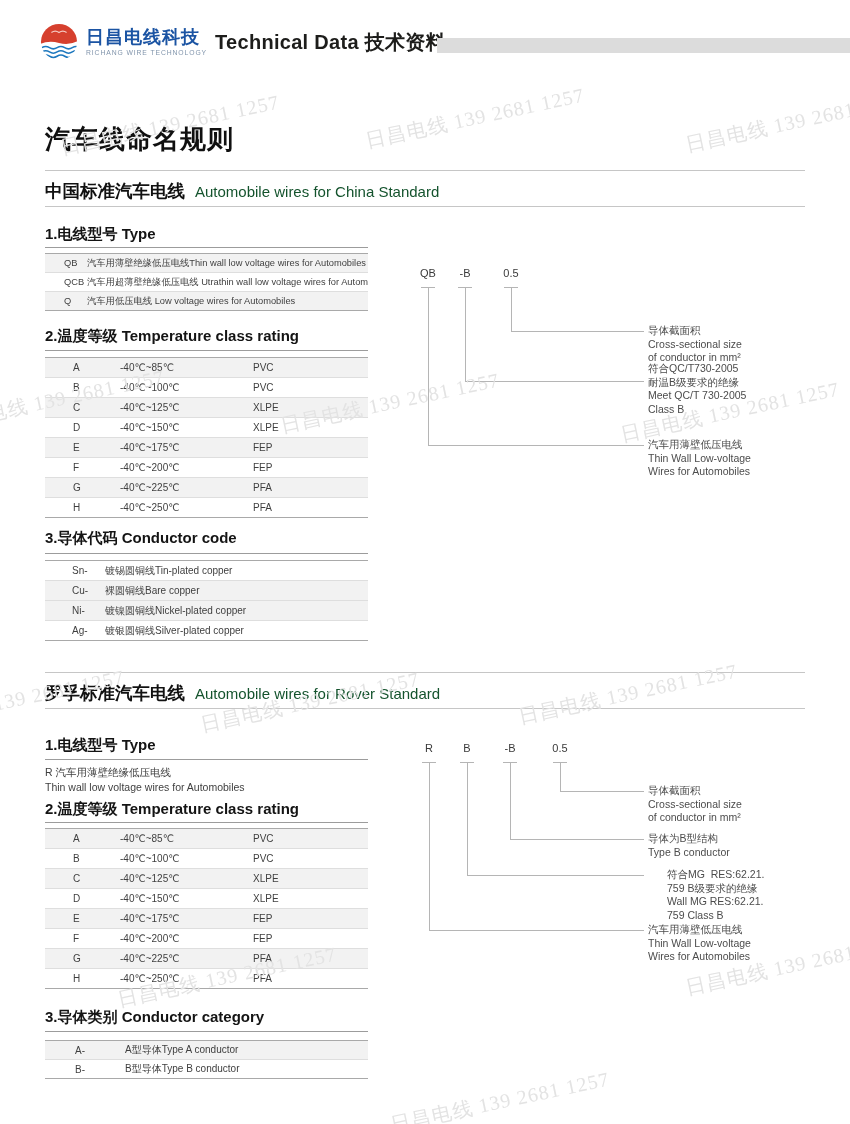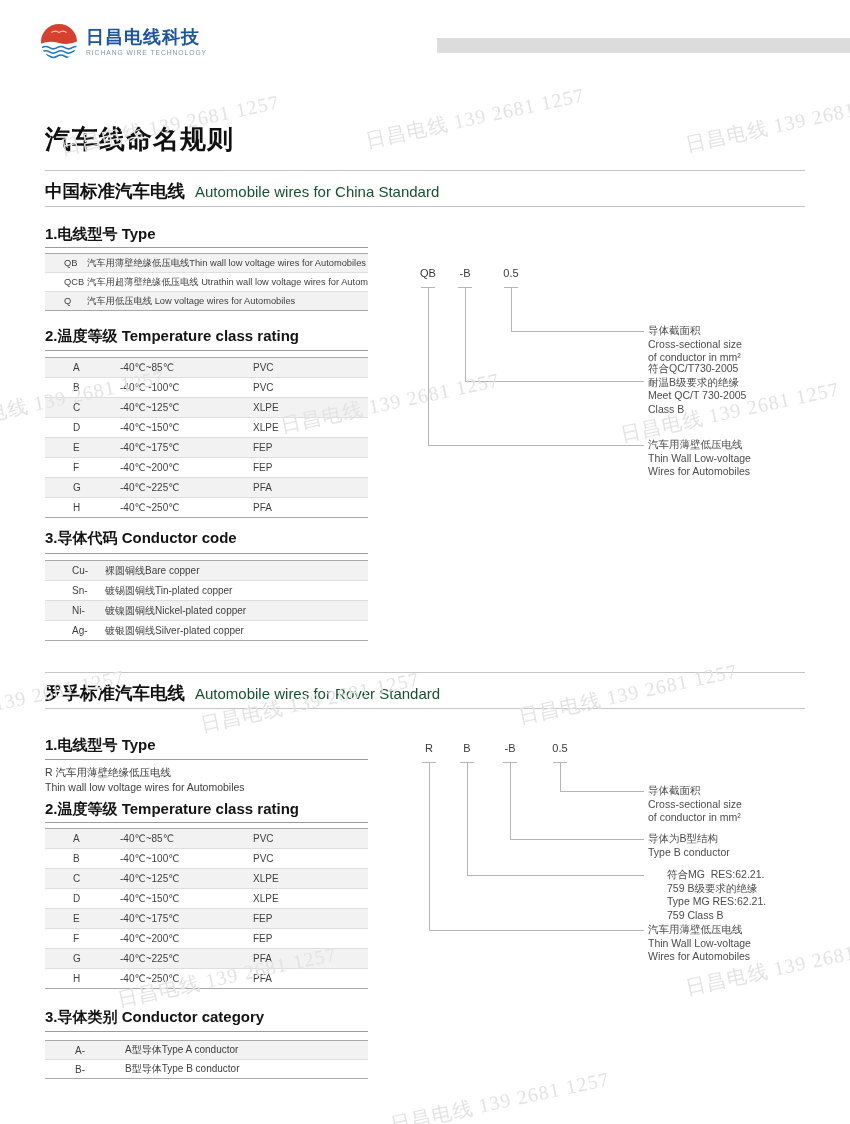--- a/index.html
+++ b/index.html
@@ -82,20 +82,21 @@
           <path d="M2 30.5 Q6 28 10 30.5 T18 30.5 T26 30.5 T34 30.5 T42 30.5"></path>
           <path d="M2 35 Q6 32.5 10 35 T18 35 T26 35 T34 35 T42 35"></path>
         </g>
       </g>
     </svg>
     <div>
       <div class="logo-text-cn">日昌电线科技</div>
       <div class="logo-text-en">RICHANG WIRE TECHNOLOGY</div>
     </div>
   </div>
+  <div class="abs doc-title">Technical Data 技术资料</div>
   <div class="abs header-bar"></div>
 
   <div class="abs page-title-cn">汽车线命名规则</div>
 
   <div class="abs hr" style="top:170px"></div>
   <div class="abs band" style="top:179px">
     <span class="band-cn">中国标准汽车电线</span>
     <span class="band-en">Automobile wires for China Standard</span>
   </div>
   <div class="abs hr" style="top:206px"></div>
@@ -158,27 +159,27 @@
       <div class="t-row">
         <span class="cell c0">H</span>
         <span class="cell c1">-40℃~250℃</span>
         <span class="cell c2">PFA</span>
       </div>
     </div>
 
   <div class="abs subhead" style="top:529px">3.导体代码 Conductor code</div>
   <div class="abs subline" style="top:553px"></div>
   <div class="abs dtable cond-table" style="top:560px" id="china-cond-table">
+      <div class="t-row">
+        <span class="cell c0">Sn-</span>
+        <span class="cell c1">镀锡圆铜线Tin-plated copper</span>
+      </div>
       <div class="t-row shaded">
         <span class="cell c0">Cu-</span>
         <span class="cell c1">裸圆铜线Bare copper</span>
-      </div>
-      <div class="t-row">
-        <span class="cell c0">Sn-</span>
-        <span class="cell c1">镀锡圆铜线Tin-plated copper</span>
       </div>
       <div class="t-row shaded">
         <span class="cell c0">Ni-</span>
         <span class="cell c1">镀镍圆铜线Nickel-plated copper</span>
       </div>
       <div class="t-row">
         <span class="cell c0">Ag-</span>
         <span class="cell c1">镀银圆铜线Silver-plated copper</span>
       </div>
     </div>
@@ -274,21 +275,21 @@
   <div class="abs" id="rover-diagram">
       <div class="dg-label" style="position: absolute; left: 429px; top: 742px;">R</div>
       <div class="dg-line" style="position: absolute; left: 422px; top: 762px; width: 14px; height: 1px;"></div>
       <div class="dg-line" style="position: absolute; left: 429px; top: 762px; width: 1px; height: 168px;"></div>
       <div class="dg-line" style="position: absolute; left: 429px; top: 930px; width: 215px; height: 1px;"></div>
       <div class="dg-ann" style="position: absolute; left: 648px; top: 923px;"><div>汽车用薄壁低压电线</div><div>Thin Wall Low-voltage</div><div>Wires for Automobiles</div></div>
       <div class="dg-label" style="position: absolute; left: 467px; top: 742px;">B</div>
       <div class="dg-line" style="position: absolute; left: 460px; top: 762px; width: 14px; height: 1px;"></div>
       <div class="dg-line" style="position: absolute; left: 467px; top: 762px; width: 1px; height: 113px;"></div>
       <div class="dg-line" style="position: absolute; left: 467px; top: 875px; width: 177px; height: 1px;"></div>
-      <div class="dg-ann" style="position: absolute; left: 667px; top: 868px;"><div>符合MG  RES:62.21.</div><div>759 B级要求的绝缘</div><div>Type MG RES:62.21.</div><div>759 Class B</div></div>
+      <div class="dg-ann" style="position: absolute; left: 667px; top: 868px;"><div>符合MG  RES:62.21.</div><div>759 B级要求的绝缘</div><div>Wall MG RES:62.21.</div><div>759 Class B</div></div>
       <div class="dg-label" style="position: absolute; left: 510px; top: 742px;">-B</div>
       <div class="dg-line" style="position: absolute; left: 503px; top: 762px; width: 14px; height: 1px;"></div>
       <div class="dg-line" style="position: absolute; left: 510px; top: 762px; width: 1px; height: 77px;"></div>
       <div class="dg-line" style="position: absolute; left: 510px; top: 839px; width: 134px; height: 1px;"></div>
       <div class="dg-ann" style="position: absolute; left: 648px; top: 832px;"><div>导体为B型结构</div><div>Type B conductor</div></div>
       <div class="dg-label" style="position: absolute; left: 560px; top: 742px;">0.5</div>
       <div class="dg-line" style="position: absolute; left: 553px; top: 762px; width: 14px; height: 1px;"></div>
       <div class="dg-line" style="position: absolute; left: 560px; top: 762px; width: 1px; height: 29px;"></div>
       <div class="dg-line" style="position: absolute; left: 560px; top: 791px; width: 84px; height: 1px;"></div>
       <div class="dg-ann" style="position: absolute; left: 648px; top: 784px;"><div>导体截面积</div><div>Cross-sectional size</div><div>of conductor in mm²</div></div>

